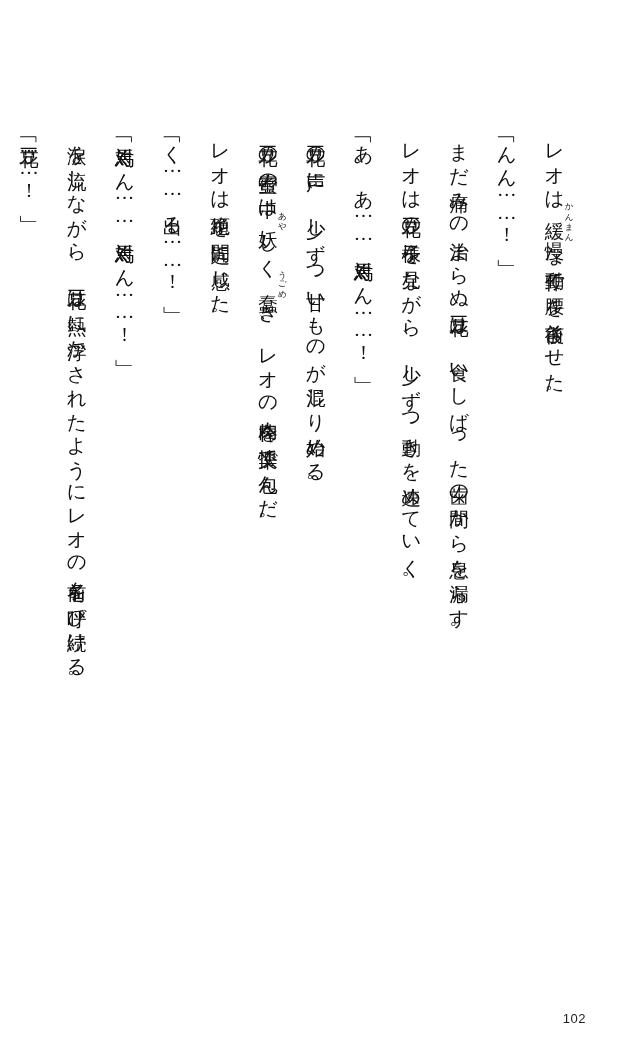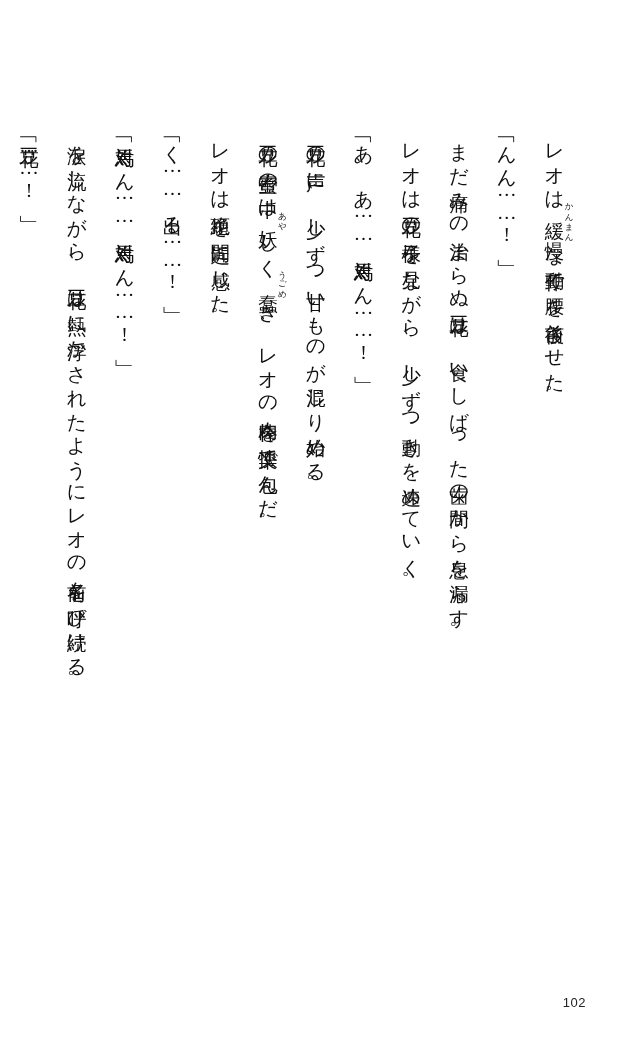--- a/index.html
+++ b/index.html
@@ -46,21 +46,21 @@
   }
   rt {
     font-size: 8.5px;
     letter-spacing: 0;
     line-height: 1;
     font-family: "Liberation Sans", sans-serif;
   }
   .page-number {
     position: absolute;
     right: 40px;
-    bottom: 40px;
+    bottom: 24px;
     font-family: "Liberation Sans", "DejaVu Sans", sans-serif;
     font-size: 13px;
     color: #222222;
     letter-spacing: 0.5px;
   }
 </style>
 </head>
 <body>
 
 <div class="page">

